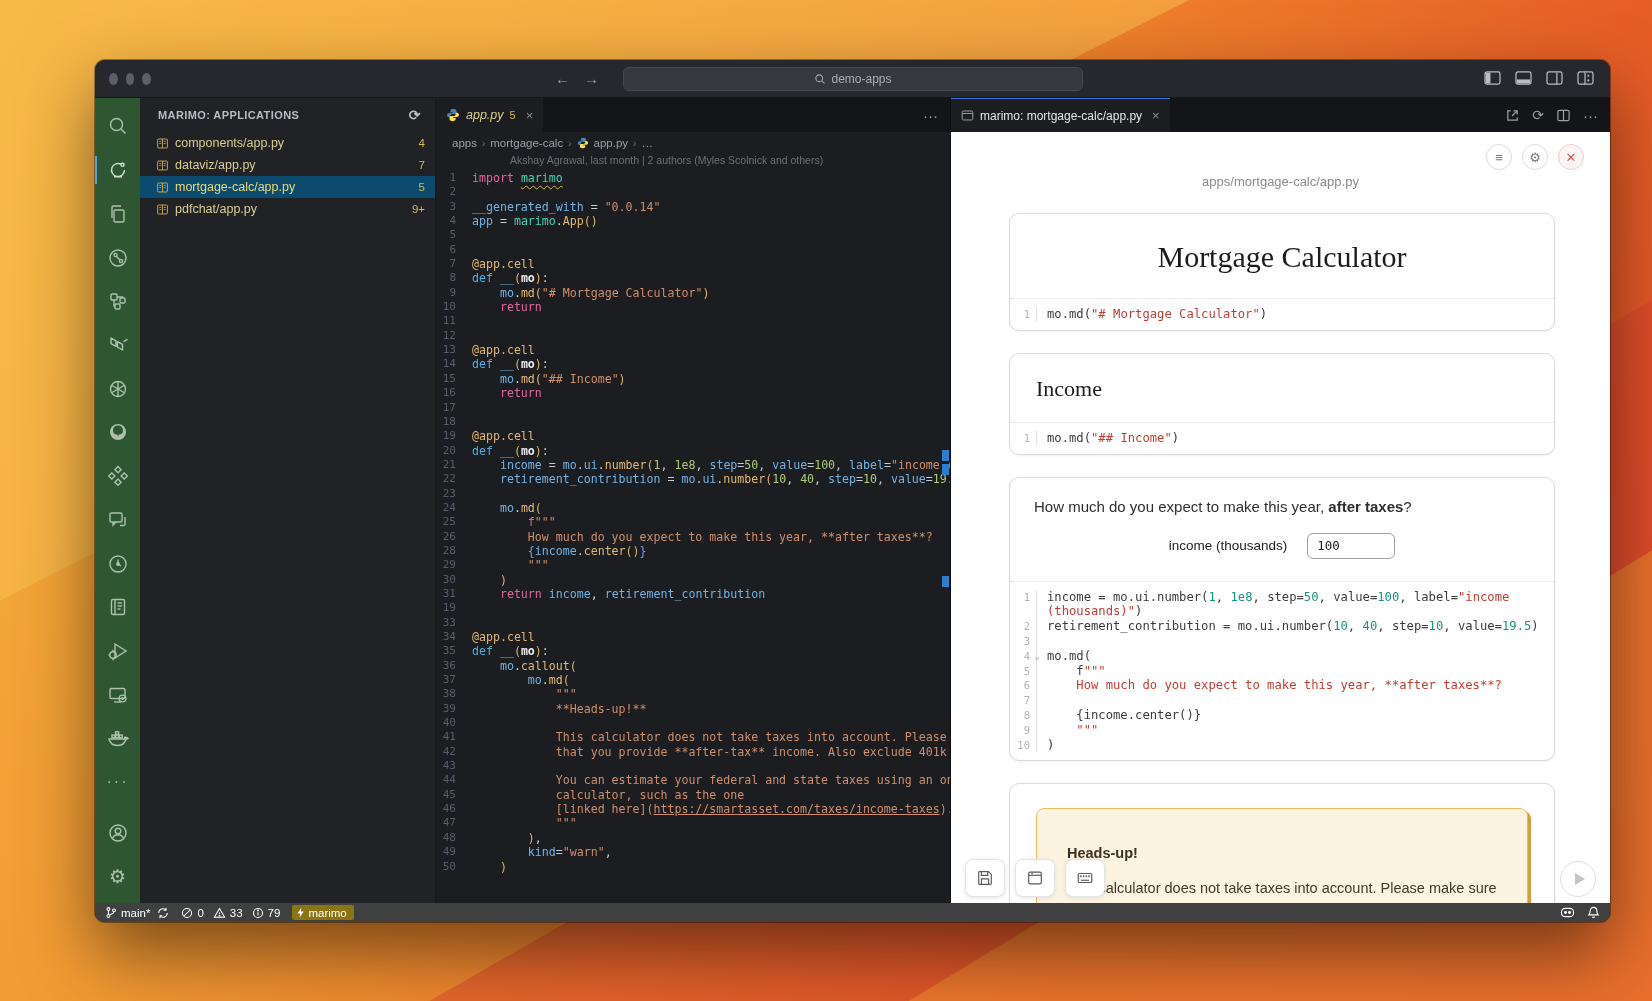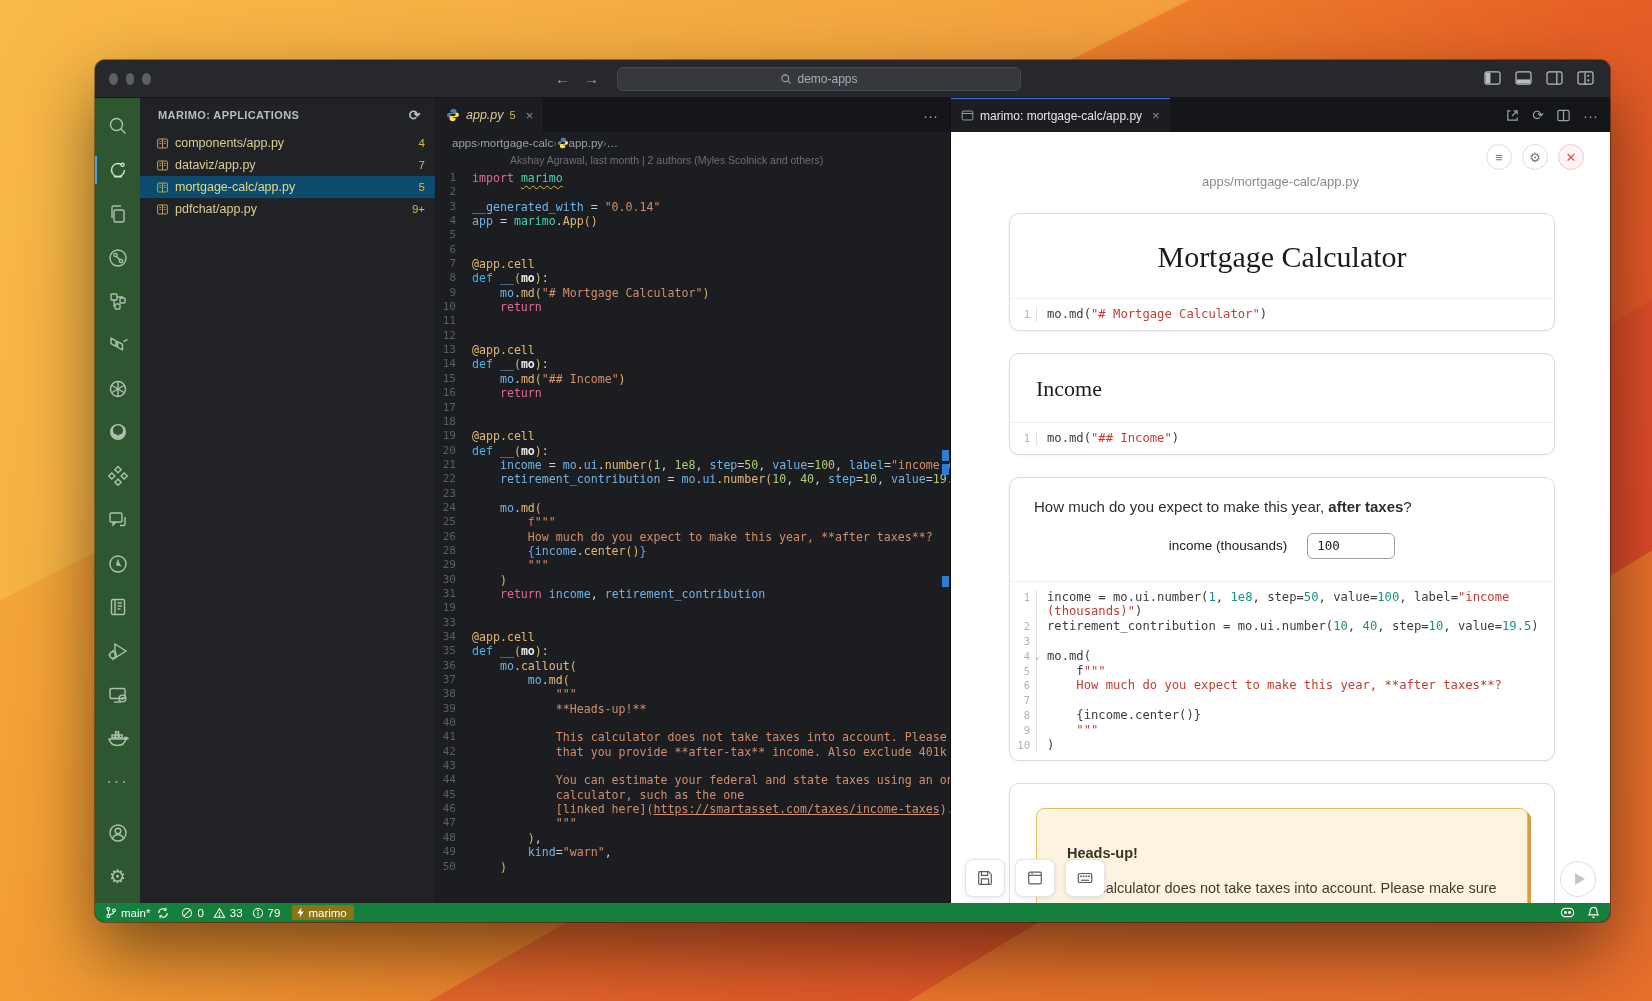--- a/index.html
+++ b/index.html
@@ -15,21 +15,21 @@
   
   .window { position:absolute; left:95px; top:60px; width:1515px; height:862px;
     border-radius:10px; overflow:hidden; background:#1c1d21;
     box-shadow:0 30px 70px rgba(0,0,0,.5), 0 0 0 1px rgba(0,0,0,.35); display:flex; flex-direction:column; }
 
   
   .titlebar { height:38px; background:#27282d; display:flex; align-items:center; flex:none; border-bottom:1px solid #151619; }
   .lights { display:flex; gap:8px; padding:0 14px; width:70px; }
   .light { width:12px; height:12px; border-radius:50%; background:#5d5f66; }
   .nav-arrows { display:flex; gap:14px; color:#9ba0a8; font-size:15px; margin-left:390px; }
-  .searchbox { margin-left:18px; width:404px; height:24px; background:#36383e; border:1px solid #46484f;
+  .searchbox { margin-left:24px; width:460px; height:24px; background:#36383e; border:1px solid #46484f;
     border-radius:6px; color:#a9adb5; font-size:12px; display:flex; align-items:center; justify-content:center; gap:5px; }
   .tb-right { margin-left:auto; display:flex; gap:14px; padding-right:16px; }
   .tb-right svg { display:block; }
 
   
   .mainrow { flex:1; display:flex; min-height:0; }
 
   
   .activitybar { width:45px; background:#2d5631; display:flex; flex-direction:column; align-items:center; padding-top:10px; gap:7px; flex:none; }
   .ab-item { width:45px; height:38px; display:flex; align-items:center; justify-content:center; position:relative; opacity:.78; cursor:pointer; }
@@ -51,21 +51,21 @@
   
   .editorgroup { flex:1; display:flex; flex-direction:column; min-width:0; background:#1c1d21; position:relative; }
   .tabbar { height:34px; background:#141519; display:flex; align-items:stretch; flex:none; }
   .tab { display:flex; align-items:center; gap:6px; padding:0 10px; background:#1c1d21; font-size:12.5px; color:#d9cd8e; position:relative; cursor:pointer; }
   .tab .tab-label { font-style:italic; }
   .tab .tab-badge { color:#d7b94e; font-size:11px; }
   .tab .tab-close { color:#8b8e95; font-size:13px; margin-left:4px; }
   .tab2 { color:#e6e6e8; border-top:1px solid #3f74d8; }
   .tab2 .tab-label2 { font-style:normal; font-size:12px; }
   .tabbar-actions { margin-left:auto; display:flex; align-items:center; gap:12px; padding-right:12px; color:#9aa0a8; font-size:15px; }
-  .breadcrumb { height:22px; display:flex; align-items:center; padding:0 16px; font-size:11.5px; color:#9aa0a8; flex:none; }
+  .breadcrumb { height:22px; display:flex; align-items:center; gap:5px; padding:0 16px; font-size:11.5px; color:#9aa0a8; flex:none; }
   .bc-sep { color:#6f747c; font-size:10px; }
   .blame { height:15px; padding-left:74px; font-size:10.5px; color:#6d7078; flex:none; font-family:"Liberation Sans",sans-serif; }
   .code { flex:1; overflow:hidden; padding-top:2px; position:relative; }
   .ed-row { display:flex; height:14.35px; line-height:14.35px; font-family:"DejaVu Sans Mono",monospace; font-size:11.6px; white-space:pre; }
   .ed-row .ln { width:36px; text-align:right; padding-right:16px; color:#585e6b; flex:none; font-size:11px; }
   .tick { position:absolute; right:1px; width:7px; background:#2d7ed3; }
 
   
   .t-kw{color:#e0679c}.t-df{color:#49b0e3}.t-mod{color:#43d1b0}
   .t-modw{color:#43d1b0;text-decoration:underline wavy #d4b83a 1px;text-underline-offset:3px}
@@ -101,21 +101,21 @@
   .callout { background:#fcf3e1; border:1px solid #e8bd62; border-radius:8px; box-shadow:3px 3px 0 #d99d40; padding:34px 30px 10px; color:#46392a; font-size:14.5px; line-height:1.45; }
   .callout .co-title { font-weight:700; margin-bottom:14px; color:#3c3122; }
   .callout p { margin-bottom:14px; }
   .float-btns { position:absolute; left:14px; bottom:6px; display:flex; gap:10px; }
   .sqbtn { width:40px; height:38px; background:#fff; border:1px solid #e4e4e6; border-radius:8px; box-shadow:0 1px 4px rgba(0,0,0,.1); display:flex; align-items:center; justify-content:center; cursor:pointer; }
   .sqbtn svg { stroke:#5b5b5b; fill:none; stroke-width:1.3; }
   .play-btn { position:absolute; right:14px; bottom:6px; width:36px; height:36px; border-radius:50%; border:1px solid #e3dada; background:#fff; display:flex; align-items:center; justify-content:center; cursor:pointer; }
   .play-tri { width:0; height:0; border-left:10px solid #c9c4c4; border-top:6px solid transparent; border-bottom:6px solid transparent; margin-left:3px; }
 
   
-  .statusbar { height:19px; background:#15803d; flex:none; display:flex; align-items:center; color:#fff; font-size:11.5px; padding:0 10px; gap:12px; }
+  .statusbar { height:19px; background:#404040; flex:none; display:flex; align-items:center; color:#fff; font-size:11.5px; padding:0 10px; gap:12px; }
   .sb-group { display:flex; align-items:center; gap:4px; cursor:pointer; }
   .sb-chip { background:#8a7414; border-radius:2px; padding:1px 7px 1px 4px; display:flex; align-items:center; gap:3px; height:15px; }
   .statusbar svg { stroke:#fff; fill:none; stroke-width:1.2; }
   .sb-right { margin-left:auto; display:flex; gap:12px; align-items:center; }
 </style>
 </head>
 <body>
 
 <div class="desktop">
   <div class="facet1"></div>

